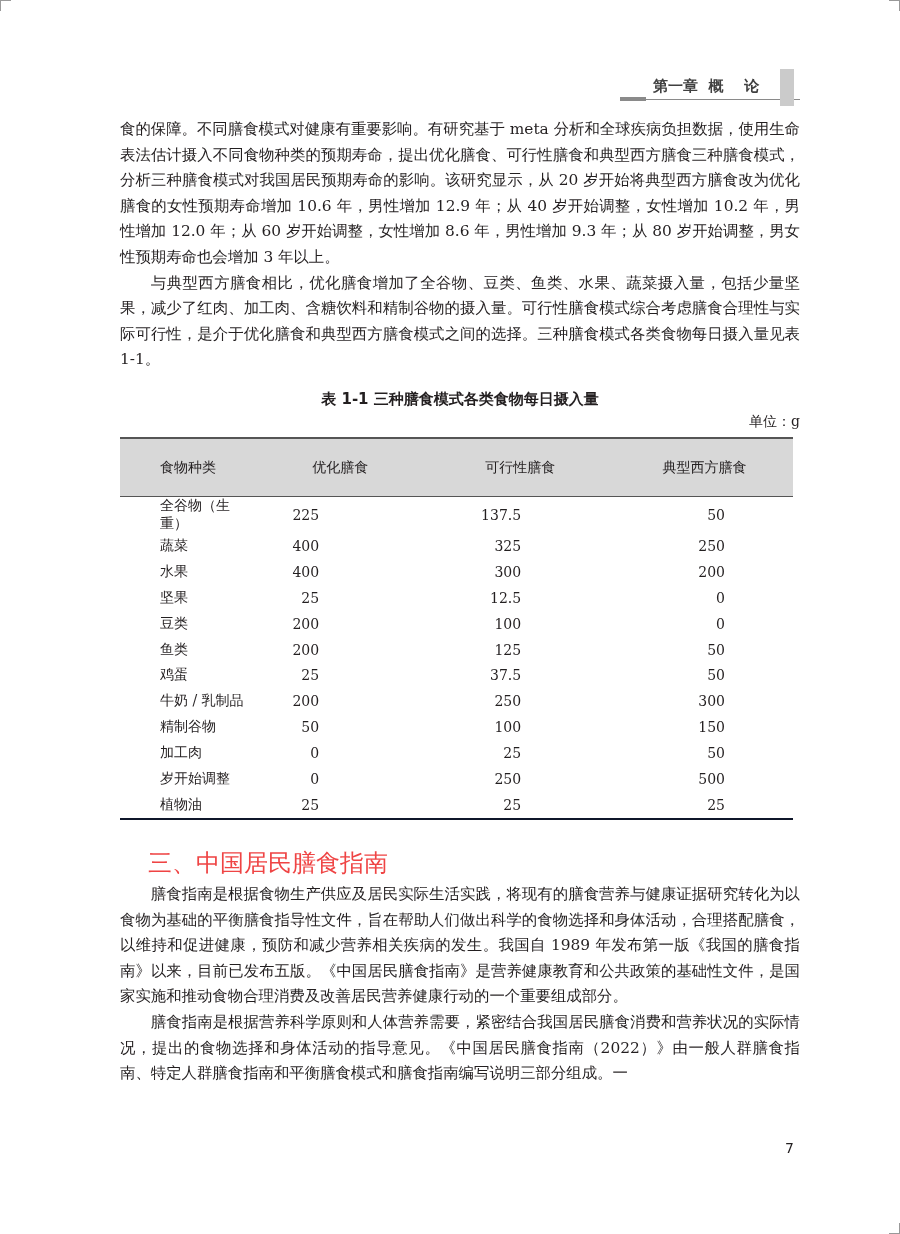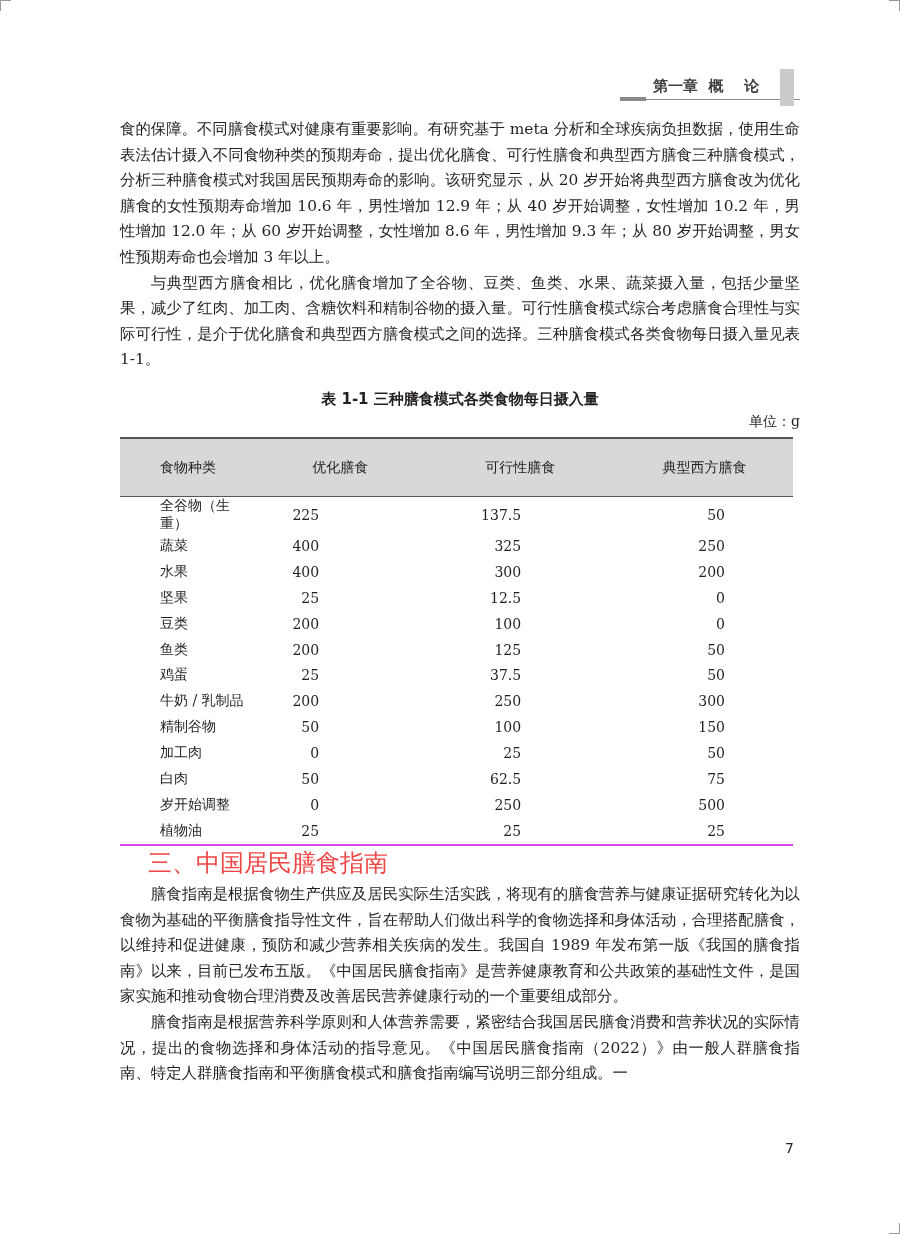--- a/index.html
+++ b/index.html
@@ -24,21 +24,21 @@
     .indent { text-indent: 2em; }
 
     .table-caption { position: absolute; left: 120px; width: 680px; top: 390px; text-align: center;
                      font-family: "DejaVu Sans", "Liberation Sans", sans-serif; font-weight: bold; font-size: 15px; }
     .table-unit { position: absolute; right: 100px; top: 413px; font-size: 14px; }
 
     .data-table { position: absolute; left: 120px; top: 437px; width: 673px; border-collapse: collapse; font-size: 14px; }
     .data-table thead th { background: #d8d8d8; font-weight: normal; height: 25px; padding: 16px;
                            border-top: 2px solid #555; border-bottom: 1px solid #555; text-align: center; }
     .data-table td { height: 25.9px; padding: 0; }
-    .data-table tbody tr:last-child td { border-bottom: 2px solid #d946ef; }
+    .data-table tbody tr:last-child td { border-bottom: 2px solid #0f172a; }
     .col-name { width: 140px; }
     .td-name { padding-left: 40px !important; text-align: left; }
     .td-num { text-align: right; }
     .c1 { width: 155px; padding-right: 0; }
     .c2 { width: 190px; }
     .c3 { width: 188px; }
     .td-c1 { padding-right: 105px !important; }
     .td-c2 { padding-right: 95px !important; }
     .td-c3 { padding-right: 68px !important; }
 
@@ -133,26 +133,20 @@
         <td class="td-num td-c2">100</td>
         <td class="td-num td-c3">150</td>
       </tr>
       <tr>
         <td class="td-name">加工肉</td>
         <td class="td-num td-c1">0</td>
         <td class="td-num td-c2">25</td>
         <td class="td-num td-c3">50</td>
       </tr>
       <tr>
-        <td class="td-name">白肉</td>
-        <td class="td-num td-c1">50</td>
-        <td class="td-num td-c2">62.5</td>
-        <td class="td-num td-c3">75</td>
-      </tr>
-      <tr>
         <td class="td-name">岁开始调整</td>
         <td class="td-num td-c1">0</td>
         <td class="td-num td-c2">250</td>
         <td class="td-num td-c3">500</td>
       </tr>
       <tr>
         <td class="td-name">植物油</td>
         <td class="td-num td-c1">25</td>
         <td class="td-num td-c2">25</td>
         <td class="td-num td-c3">25</td>

